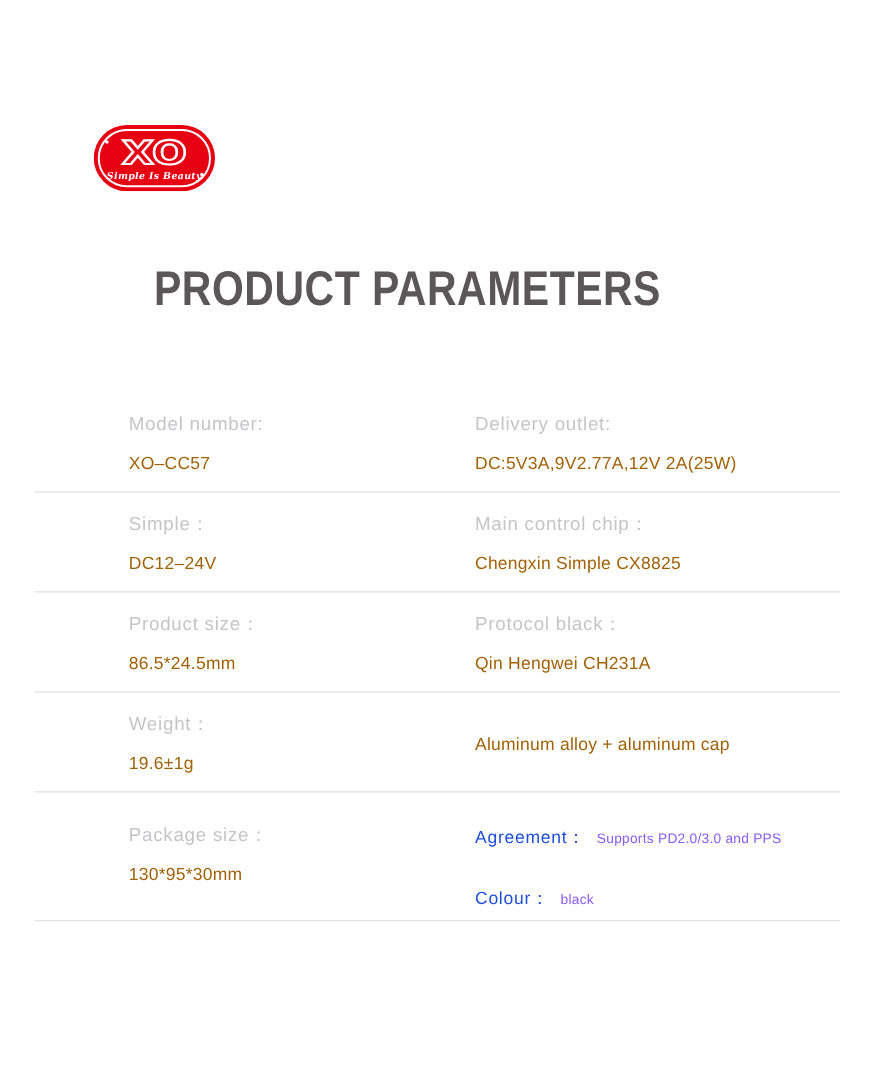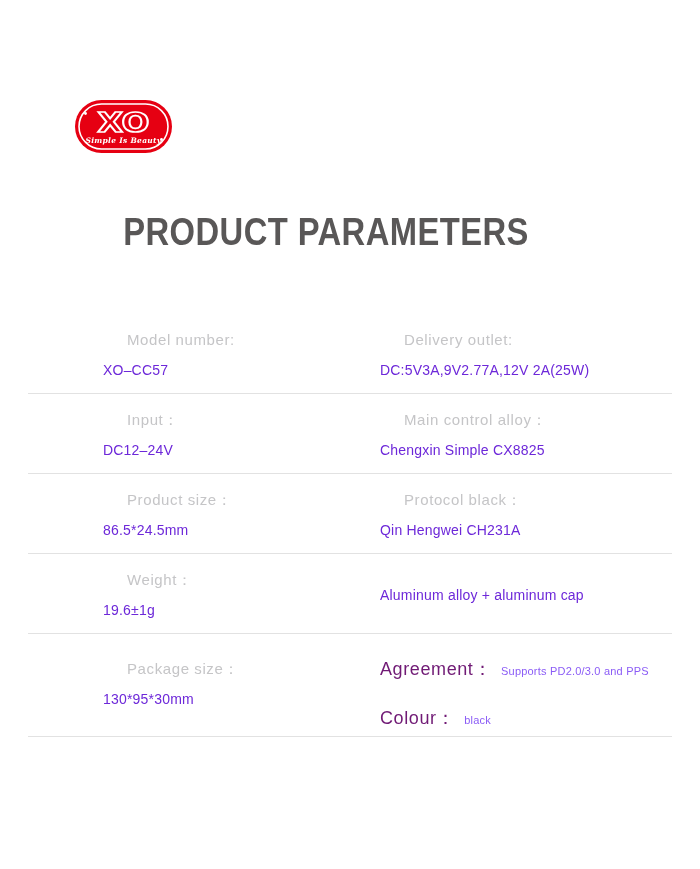--- a/index.html
+++ b/index.html
@@ -48,36 +48,35 @@
   .cell { position: absolute; top: 18px; }
   .cell-left  { left: 75px; }
   .cell-right { left: 352px; }
   .tall .cell { top: 27px; }
   .param-label {
     display: block;
     font-size: 15px;
     line-height: 15px;
     color: #c5c5c7;
     letter-spacing: 0.6px;
-    margin-left: 24px;
   }
   .param-value {
     display: block;
     margin-top: 16px;
     font-size: 14px;
     line-height: 15px;
-    color: #6d28d9;
+    color: #a16207;
     letter-spacing: 0.2px;
   }
   .pair { display: block; white-space: nowrap; }
   .pair + .pair { margin-top: 31px; }
   .pair .inline-label {
-    font-size: 18px;
+    font-size: 14px;
     line-height: 15px;
-    color: #701a75;
+    color: #1d4ed8;
     letter-spacing: 0.6px;
   }
   .pair .inline-value {
     font-size: 11px;
     line-height: 15px;
     color: #8b5cf6;
     margin-left: 9px;
     letter-spacing: 0.2px;
   }
 </style>
@@ -107,25 +106,25 @@
         <span class="param-value">XO–CC57</span>
       </div>
       <div class="cell cell-right">
         <span class="param-label">Delivery outlet:</span>
         <span class="param-value">DC:5V3A,9V2.77A,12V 2A(25W)</span>
       </div>
     </div>
 
     <div class="row">
       <div class="cell cell-left">
-        <span class="param-label">Input：</span>
+        <span class="param-label">Simple：</span>
         <span class="param-value">DC12–24V</span>
       </div>
       <div class="cell cell-right">
-        <span class="param-label">Main control alloy：</span>
+        <span class="param-label">Main control chip：</span>
         <span class="param-value">Chengxin Simple CX8825</span>
       </div>
     </div>
 
     <div class="row">
       <div class="cell cell-left">
         <span class="param-label">Product size：</span>
         <span class="param-value">86.5*24.5mm</span>
       </div>
       <div class="cell cell-right">

